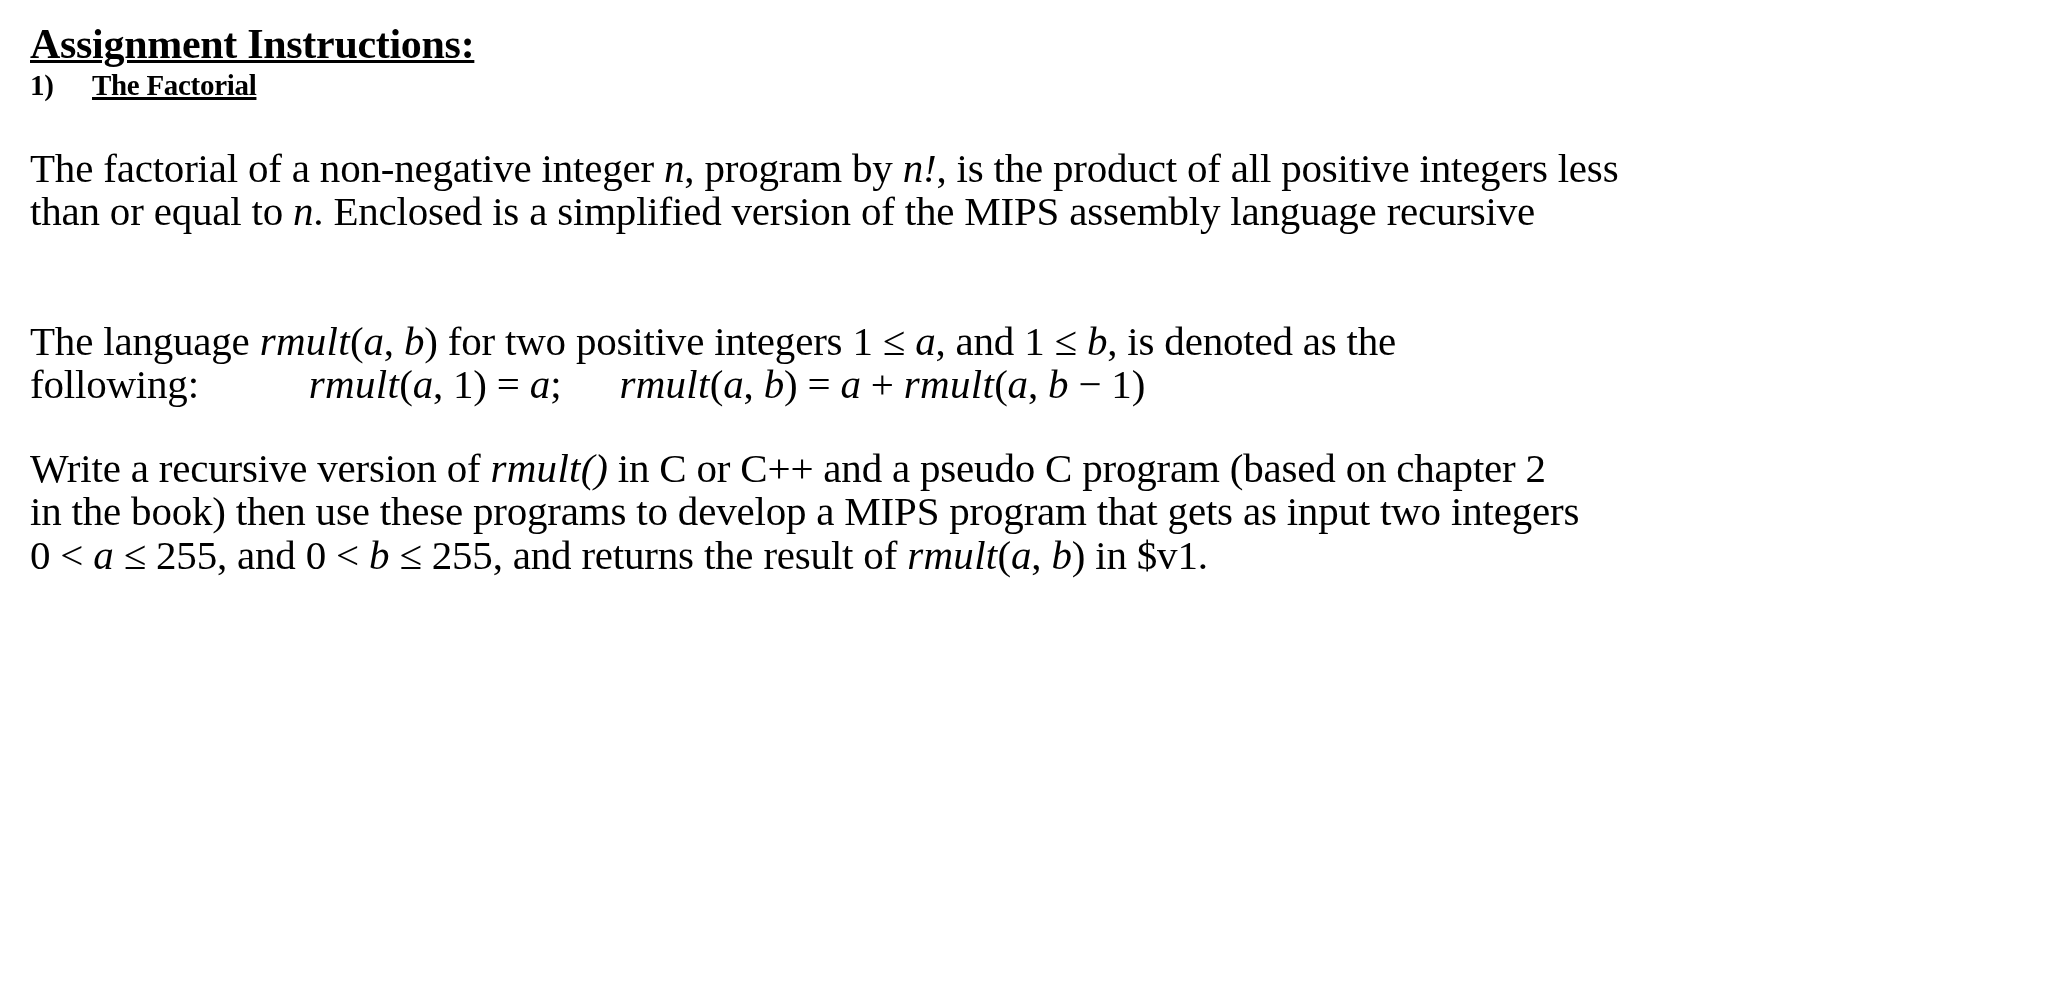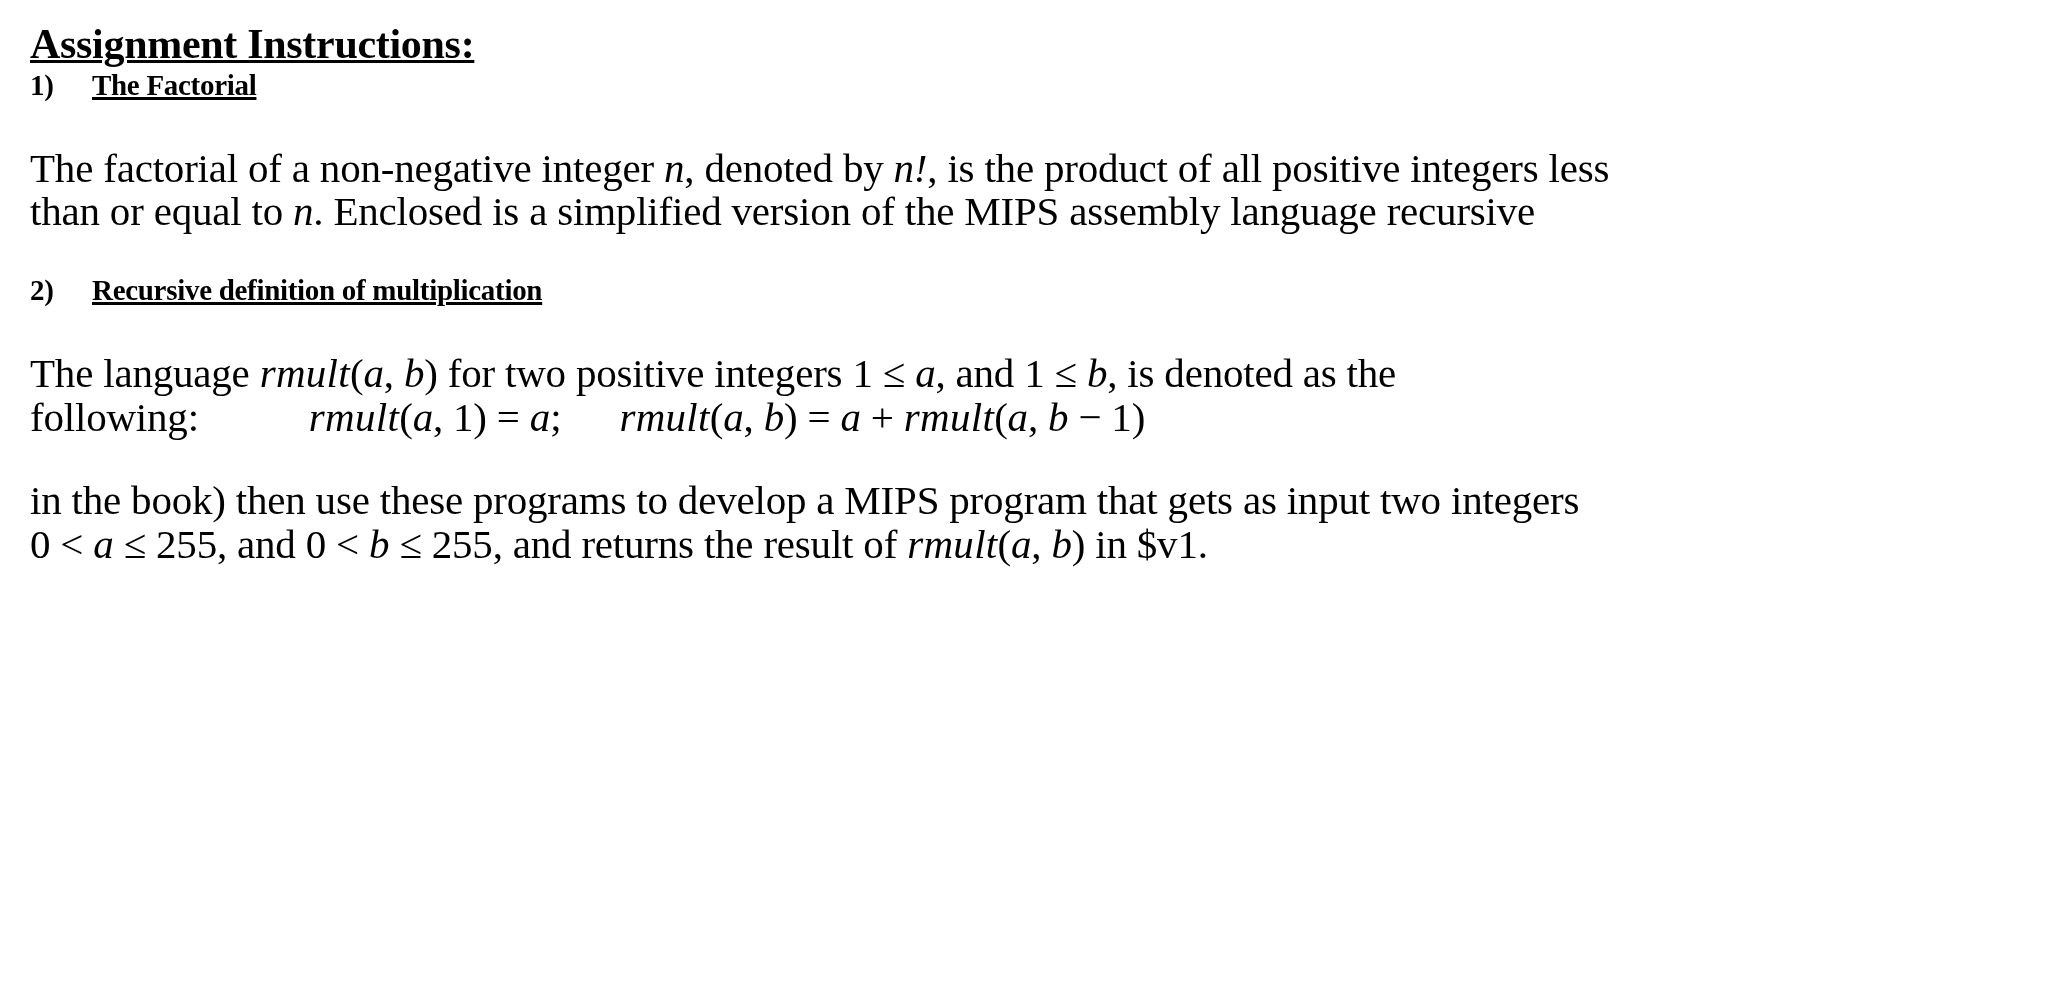--- a/index.html
+++ b/index.html
@@ -106,38 +106,36 @@
       <span class="u">Assignment Instructions:</span>
     </h1>
 
     <div class="numbered-heading">
       <span class="num">1)</span><span class="u">The Factorial</span>
     </div>
 
     <div class="gap-lg"></div>
 
     <p class="para">
-        <span class="ln"><span>The factorial of a non-negative integer </span><span class="mi">n</span><span>, denoted by </span><span class="mi">n!</span><span>,  is the product of all positive integers less</span></span>
+        <span class="ln"><span>The factorial of a non-negative integer </span><span class="mi">n</span><span>, program by </span><span class="mi">n!</span><span>,  is the product of all positive integers less</span></span>
         <span class="ln"><span>than or equal to </span><span class="mi">n</span><span>. Enclosed is a simplified version of the MIPS assembly language recursive</span></span>
       </p>
 
     <div class="gap-md"></div>
 
-    <div class="numbered-heading">
-      <span class="num">2)</span><span class="u">Recursive definition of multiplication</span>
-    </div>
 
     <div class="gap-lg"></div>
 
     <p class="para">
         <span class="ln"><span>The language </span><span class="mfun">rmult</span><span>(</span><span class="mi">a</span><span>, </span><span class="mi">b</span><span>) for two positive integers 1 </span><span>≤</span><span> </span><span class="mi">a</span><span>, and 1 </span><span>≤</span><span> </span><span class="mi">b</span><span>, is denoted as the</span></span>
         <span class="ln"><span>following:</span><span class="formula-gap"></span><span class="mfun">rmult</span><span>(</span><span class="mi">a</span><span>, 1) = </span><span class="mi">a</span><span>;</span><span class="formula-gap-sm"></span><span class="mfun">rmult</span><span>(</span><span class="mi">a</span><span>, </span><span class="mi">b</span><span>) = </span><span class="mi">a</span><span> + </span><span class="mfun">rmult</span><span>(</span><span class="mi">a</span><span>, </span><span class="mi">b</span><span> − 1)</span></span>
       </p>
 
     <div class="gap-md"></div>
 
     <p class="para">
+        <span class="ln"><span>Write a recursive version of </span><span class="mfun">rmult</span><span class="mi">()</span><span> in C or C++ and a pseudo C program (based on chapter 2</span></span>
         <span class="ln"><span>in the book) then use these programs to develop a MIPS program that gets as input  two integers</span></span>
         <span class="ln"><span>0 &lt; </span><span class="mi">a</span><span> ≤ 255, and 0 &lt; </span><span class="mi">b</span><span> ≤ 255, and returns the result of </span><span class="mfun">rmult</span><span>(</span><span class="mi">a</span><span>, </span><span class="mi">b</span><span>) in $v1.</span></span>
       </p>
 
   </div>
 </div>
 
 </body></html>

